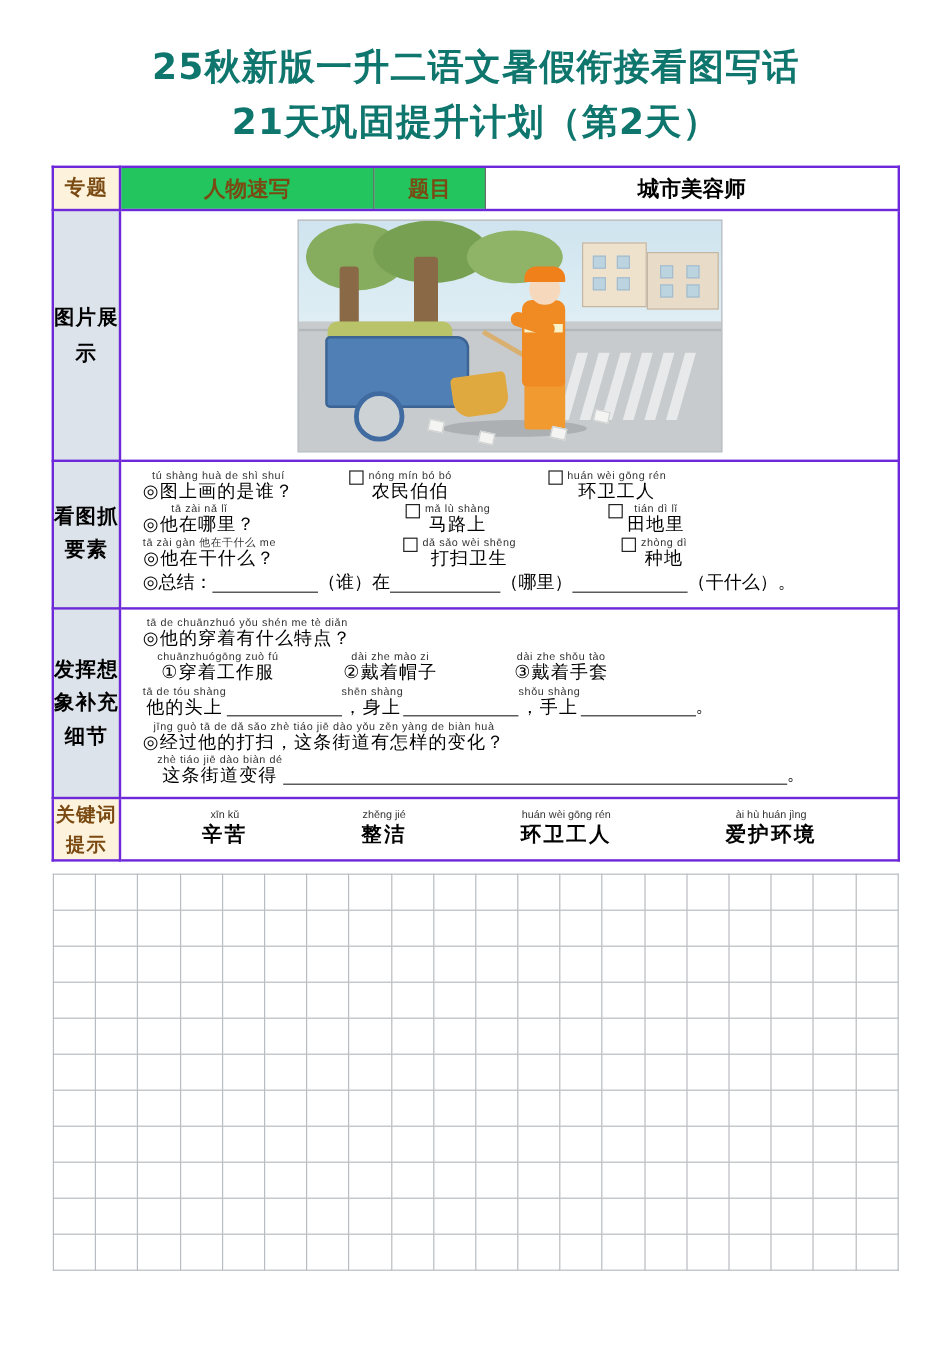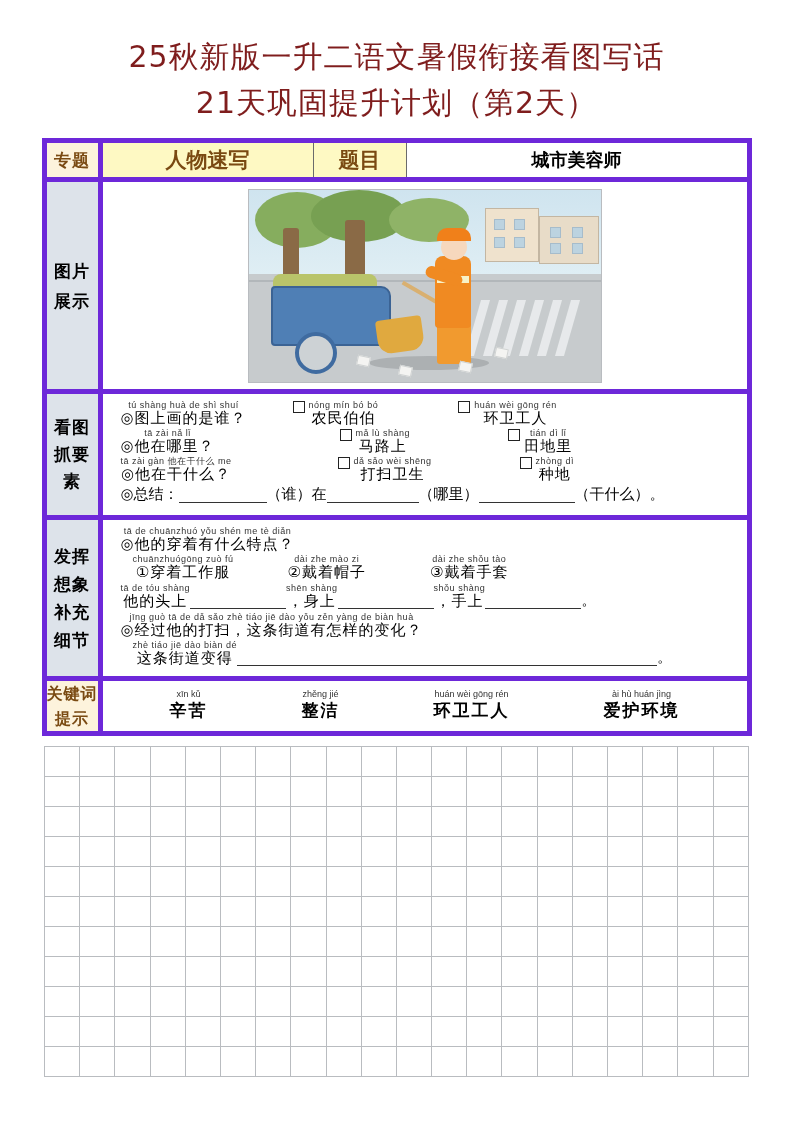--- a/index.html
+++ b/index.html
@@ -22,35 +22,35 @@
     box-sizing: border-box;
     padding: 0;
   }
   
   .title-block {
     text-align: center;
     padding-top: 34px;
   }
   .title-line {
     font-family: "DejaVu Sans", sans-serif;
-    font-weight: normal;
+    font-weight: bold;
     font-size: 30px;
     letter-spacing: 1px;
     line-height: 46px;
-    color: #7f1d1d;
+    color: #0f766e;
   }
   
   .sheet {
     width: 705px;
     margin: 12px auto 0 auto;
     border-collapse: collapse;
     table-layout: fixed;
   }
   .sheet td {
-    border: 5px solid #6d28d9;
+    border: 2px solid #6d28d9;
     vertical-align: middle;
     padding: 0;
   }
   .lbl-cell {
     background: #dde3ea;
     text-align: center;
     font-family: "DejaVu Sans", sans-serif;
     font-weight: bold;
     font-size: 17px;
     width: 56px;
@@ -58,25 +58,25 @@
     letter-spacing: 1px;
   }
   .lbl-cell.cream {
     background: #fdf3dc;
     color: #7a4a12;
   }
   .top-row td {
     height: 34px;
   }
   .cream-cell {
-    background: #fef9c3;
+    background: #22c55e;
     text-align: center;
     font-family: "DejaVu Sans", sans-serif;
     font-weight: bold;
-    font-size: 21px;
+    font-size: 18px;
     color: #7a4a12;
   }
   .white-cell {
     background: #ffffff;
     text-align: center;
     font-family: "DejaVu Sans", sans-serif;
     font-weight: bold;
     font-size: 18px;
   }
   

